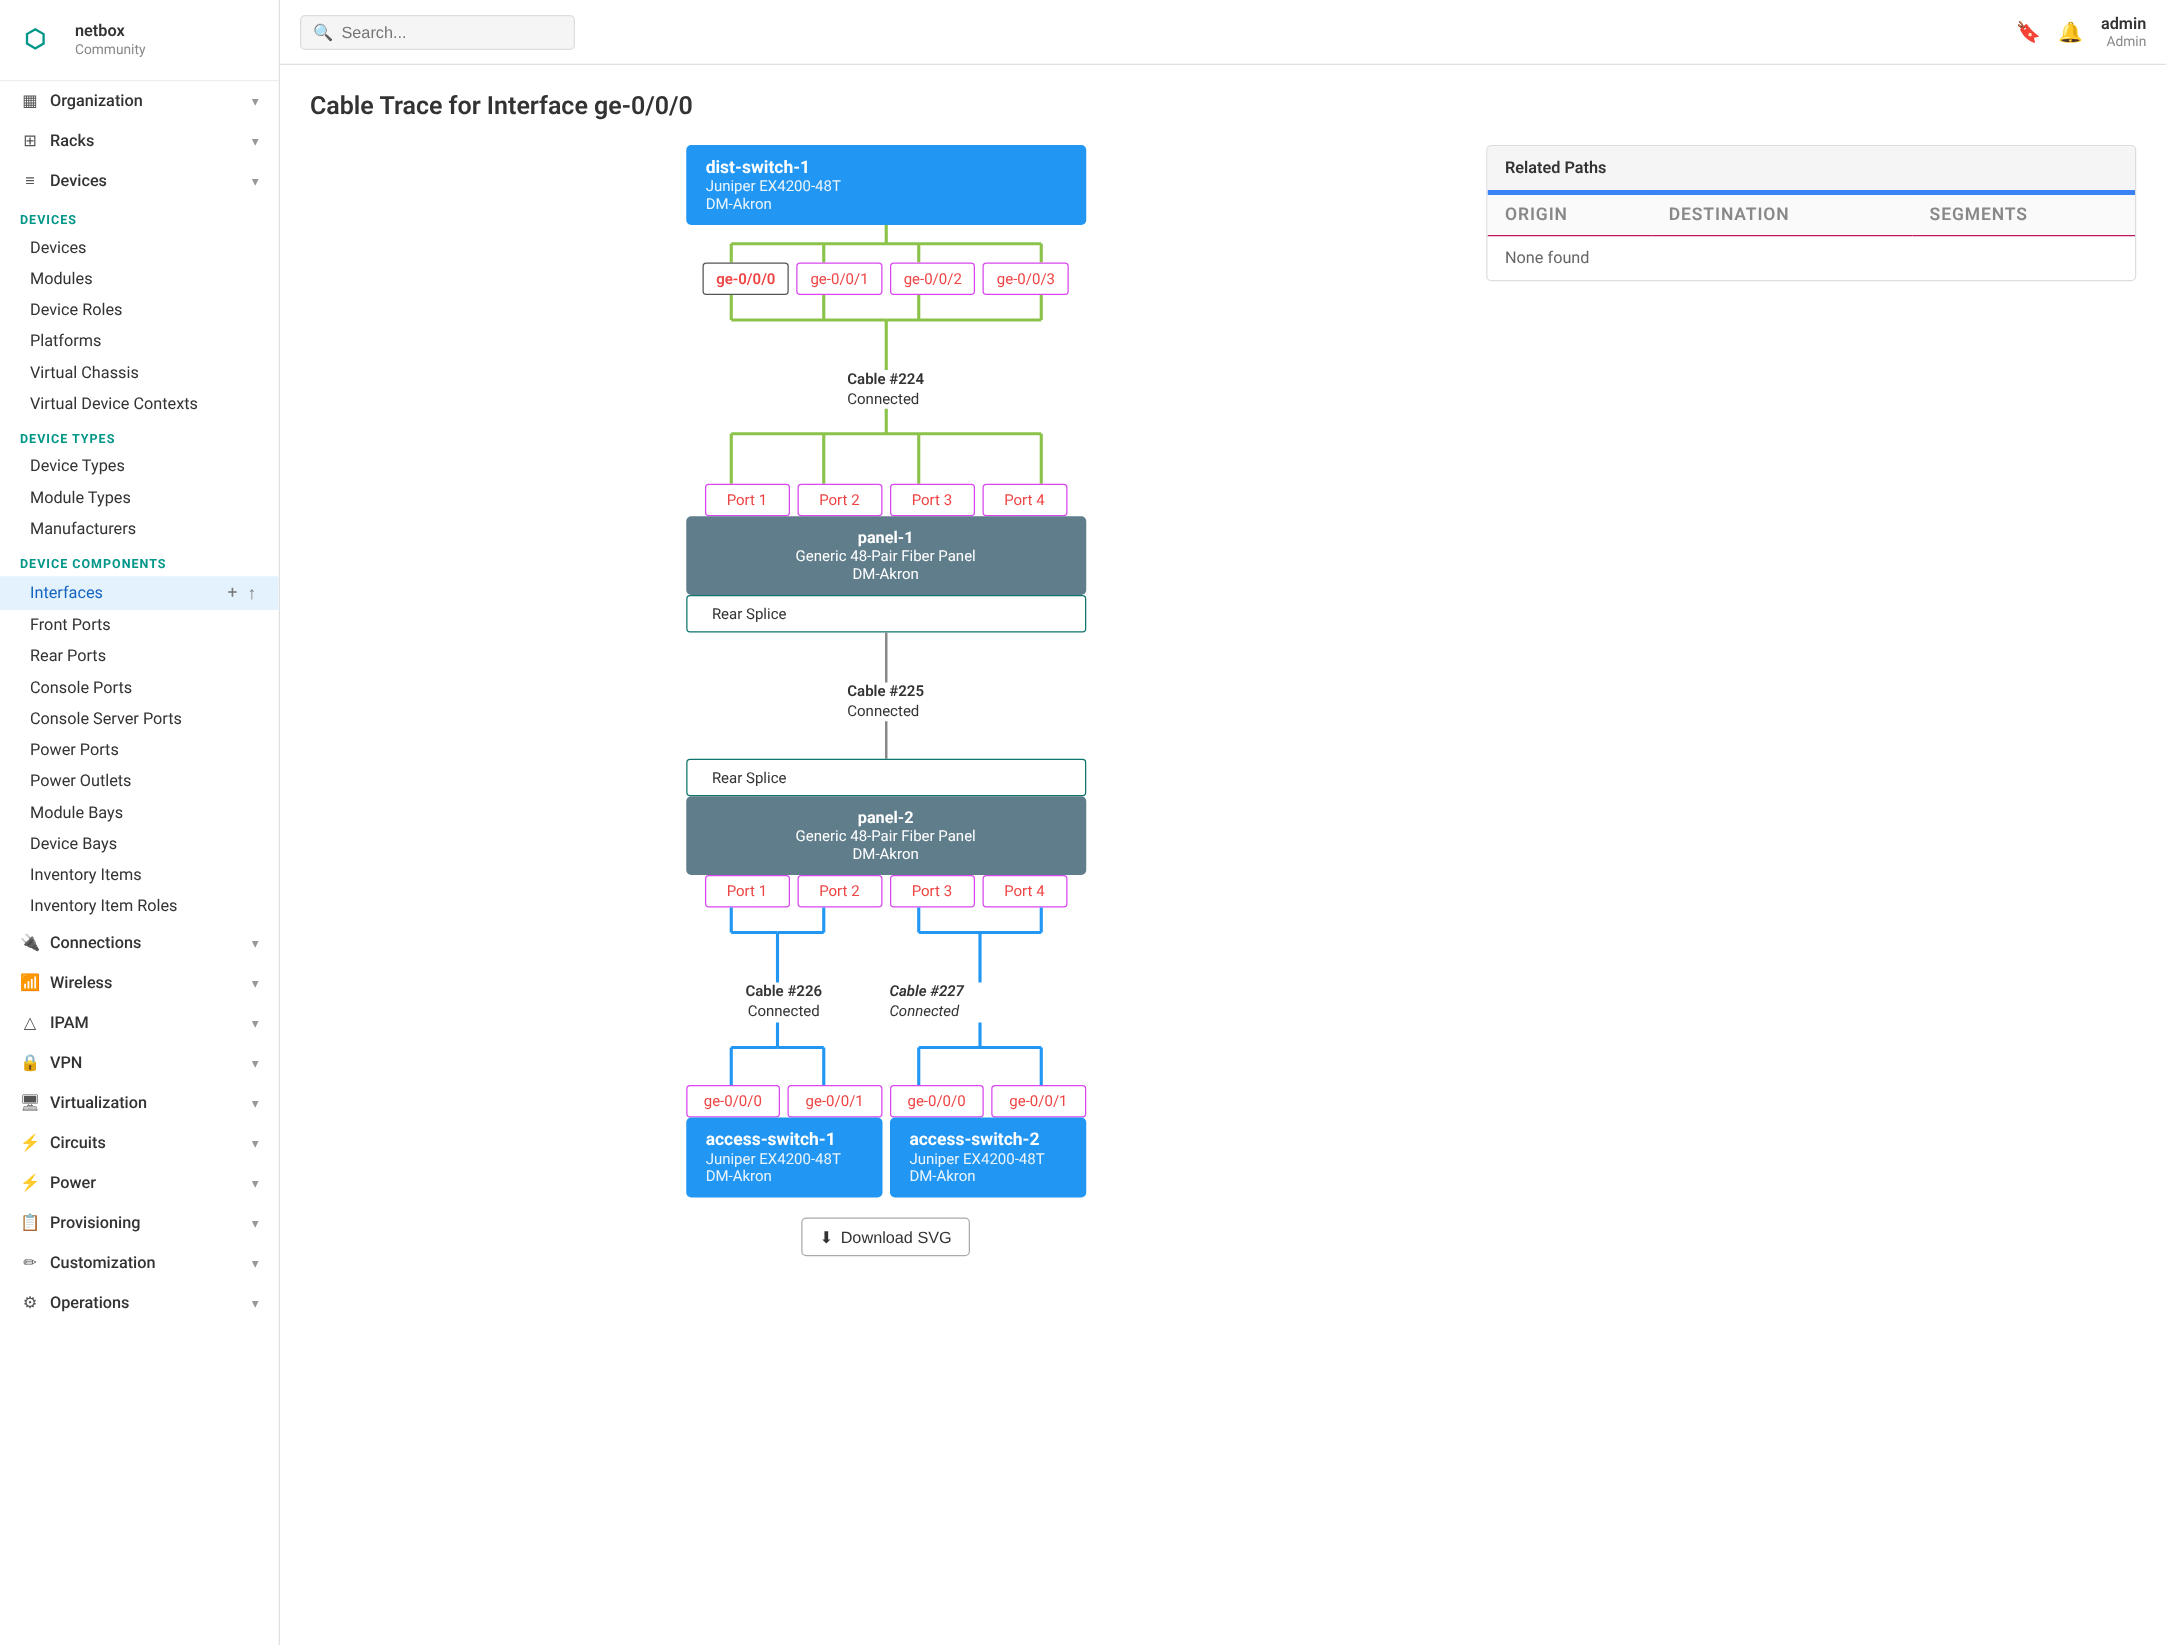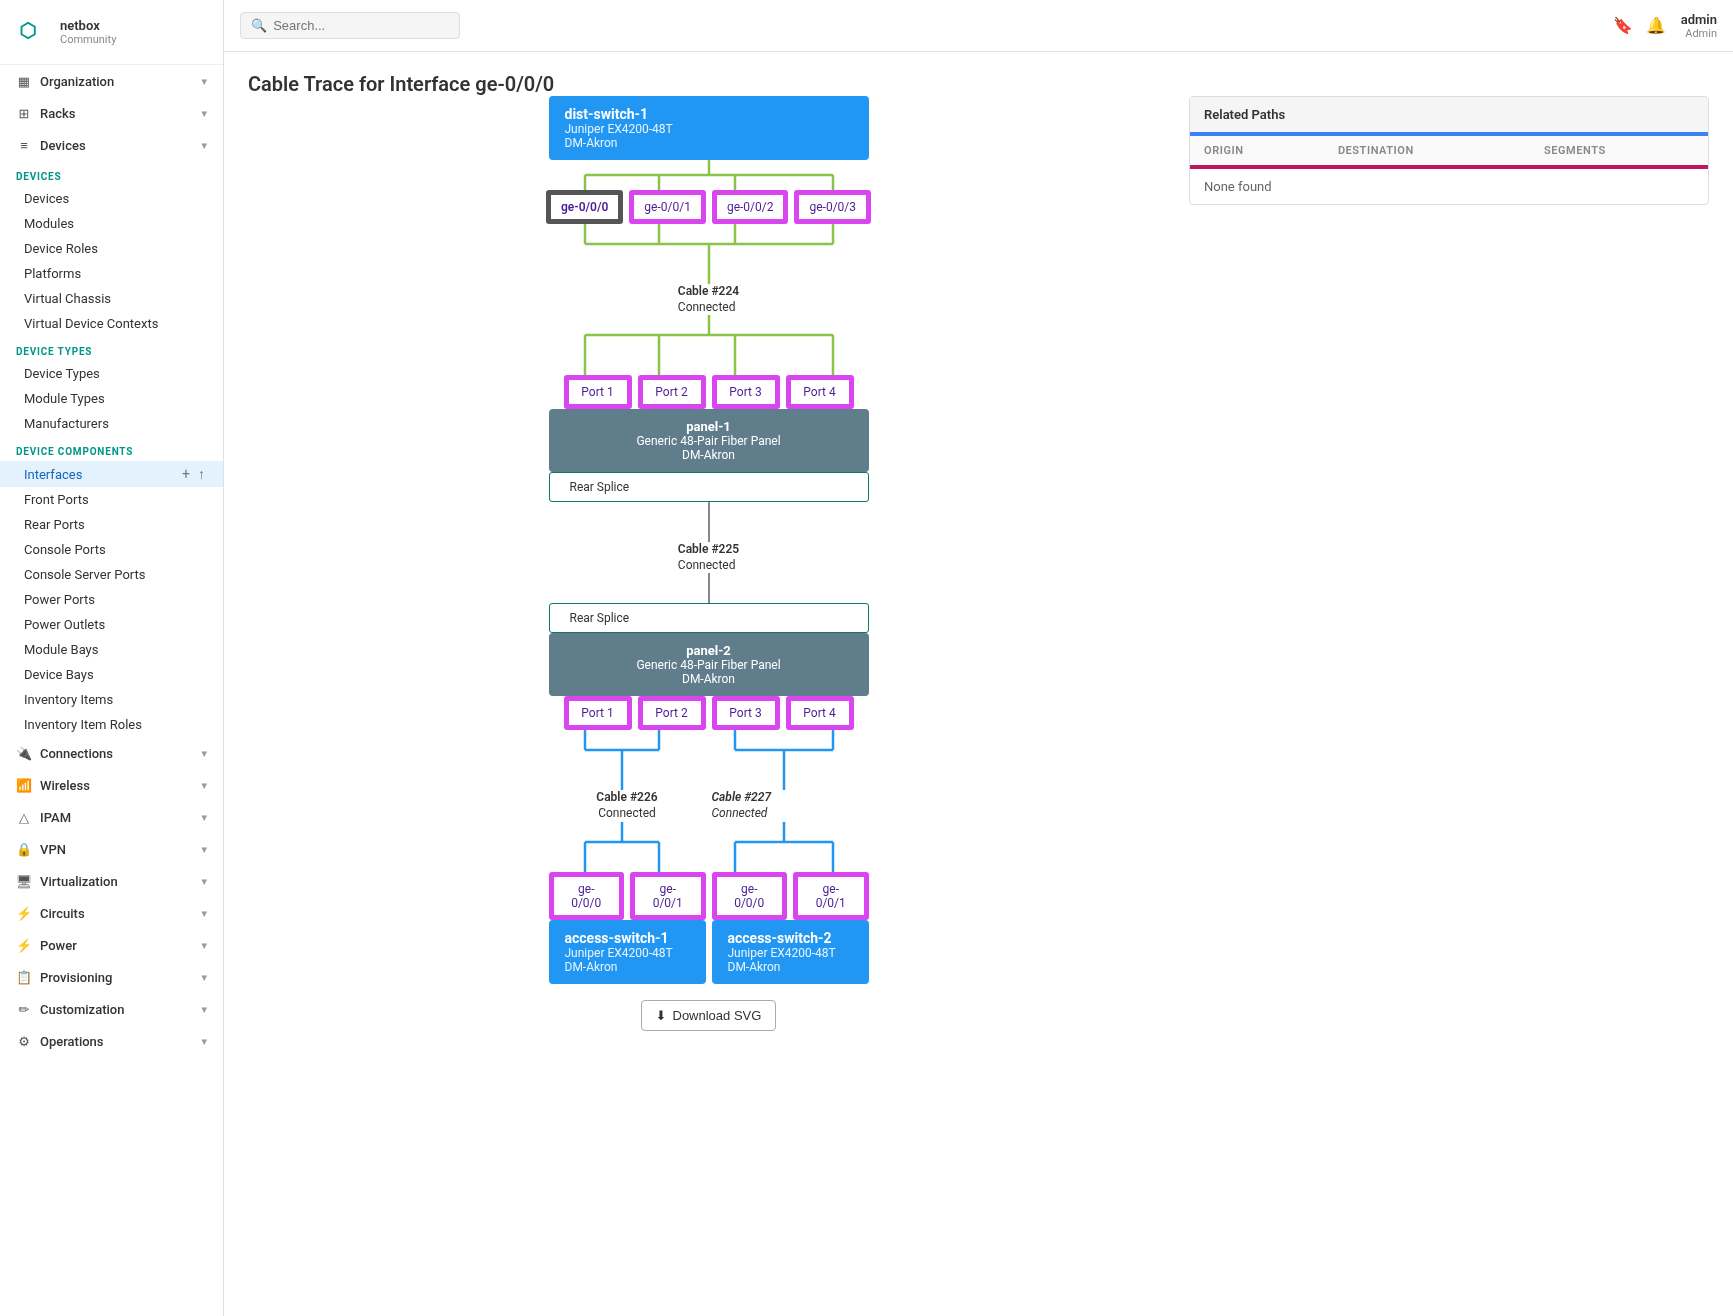--- a/index.html
+++ b/index.html
@@ -117,20 +117,21 @@
     #content {
       flex: 1;
       overflow-y: auto;
       padding: 20px 24px;
     }
 
     .page-title {
       font-size: 20px;
       font-weight: 600;
       color: #333;
+      margin-bottom: 20px;
     }
 
     .content-grid {
       display: grid;
       grid-template-columns: 1fr 520px;
       gap: 20px;
       align-items: start;
     }
 
     
@@ -147,26 +148,26 @@
     .device-box-blue .device-sub { font-size: 12px; opacity: 0.9; }
 
     
     .port-row {
       display: flex;
       gap: 6px;
       justify-content: center;
       margin: 0;
     }
     .port-box {
-      border: 5px solid #d946ef;
+      border: 1px solid #d946ef;
       background: #fff;
       border-radius: 3px;
       padding: 5px 10px;
       font-size: 12px;
-      color: #4c1d95;
+      color: #ef4444;
       min-width: 68px;
       text-align: center;
     }
     .port-box.active { border-color: #555; font-weight: 600; }
 
     
     .cable-label {
       font-size: 12px;
       color: #333;
       font-weight: 600;
@@ -216,27 +217,27 @@
       font-weight: 600;
       color: #333;
       border-bottom: 4px solid #3b82f6;
     }
     .related-paths-table {
       width: 100%;
       border-collapse: collapse;
     }
     .related-paths-table th {
       padding: 8px 14px;
-      font-size: 11px;
+      font-size: 14px;
       font-weight: 600;
       color: #888;
       text-transform: uppercase;
       letter-spacing: 0.05em;
       text-align: left;
-      border-bottom: 4px solid #be185d;
+      border-bottom: 1px solid #be185d;
       background: #fafafa;
     }
     .related-paths-table td {
       padding: 10px 14px;
       font-size: 13px;
       color: #666;
     }
 
     
     .download-btn {

